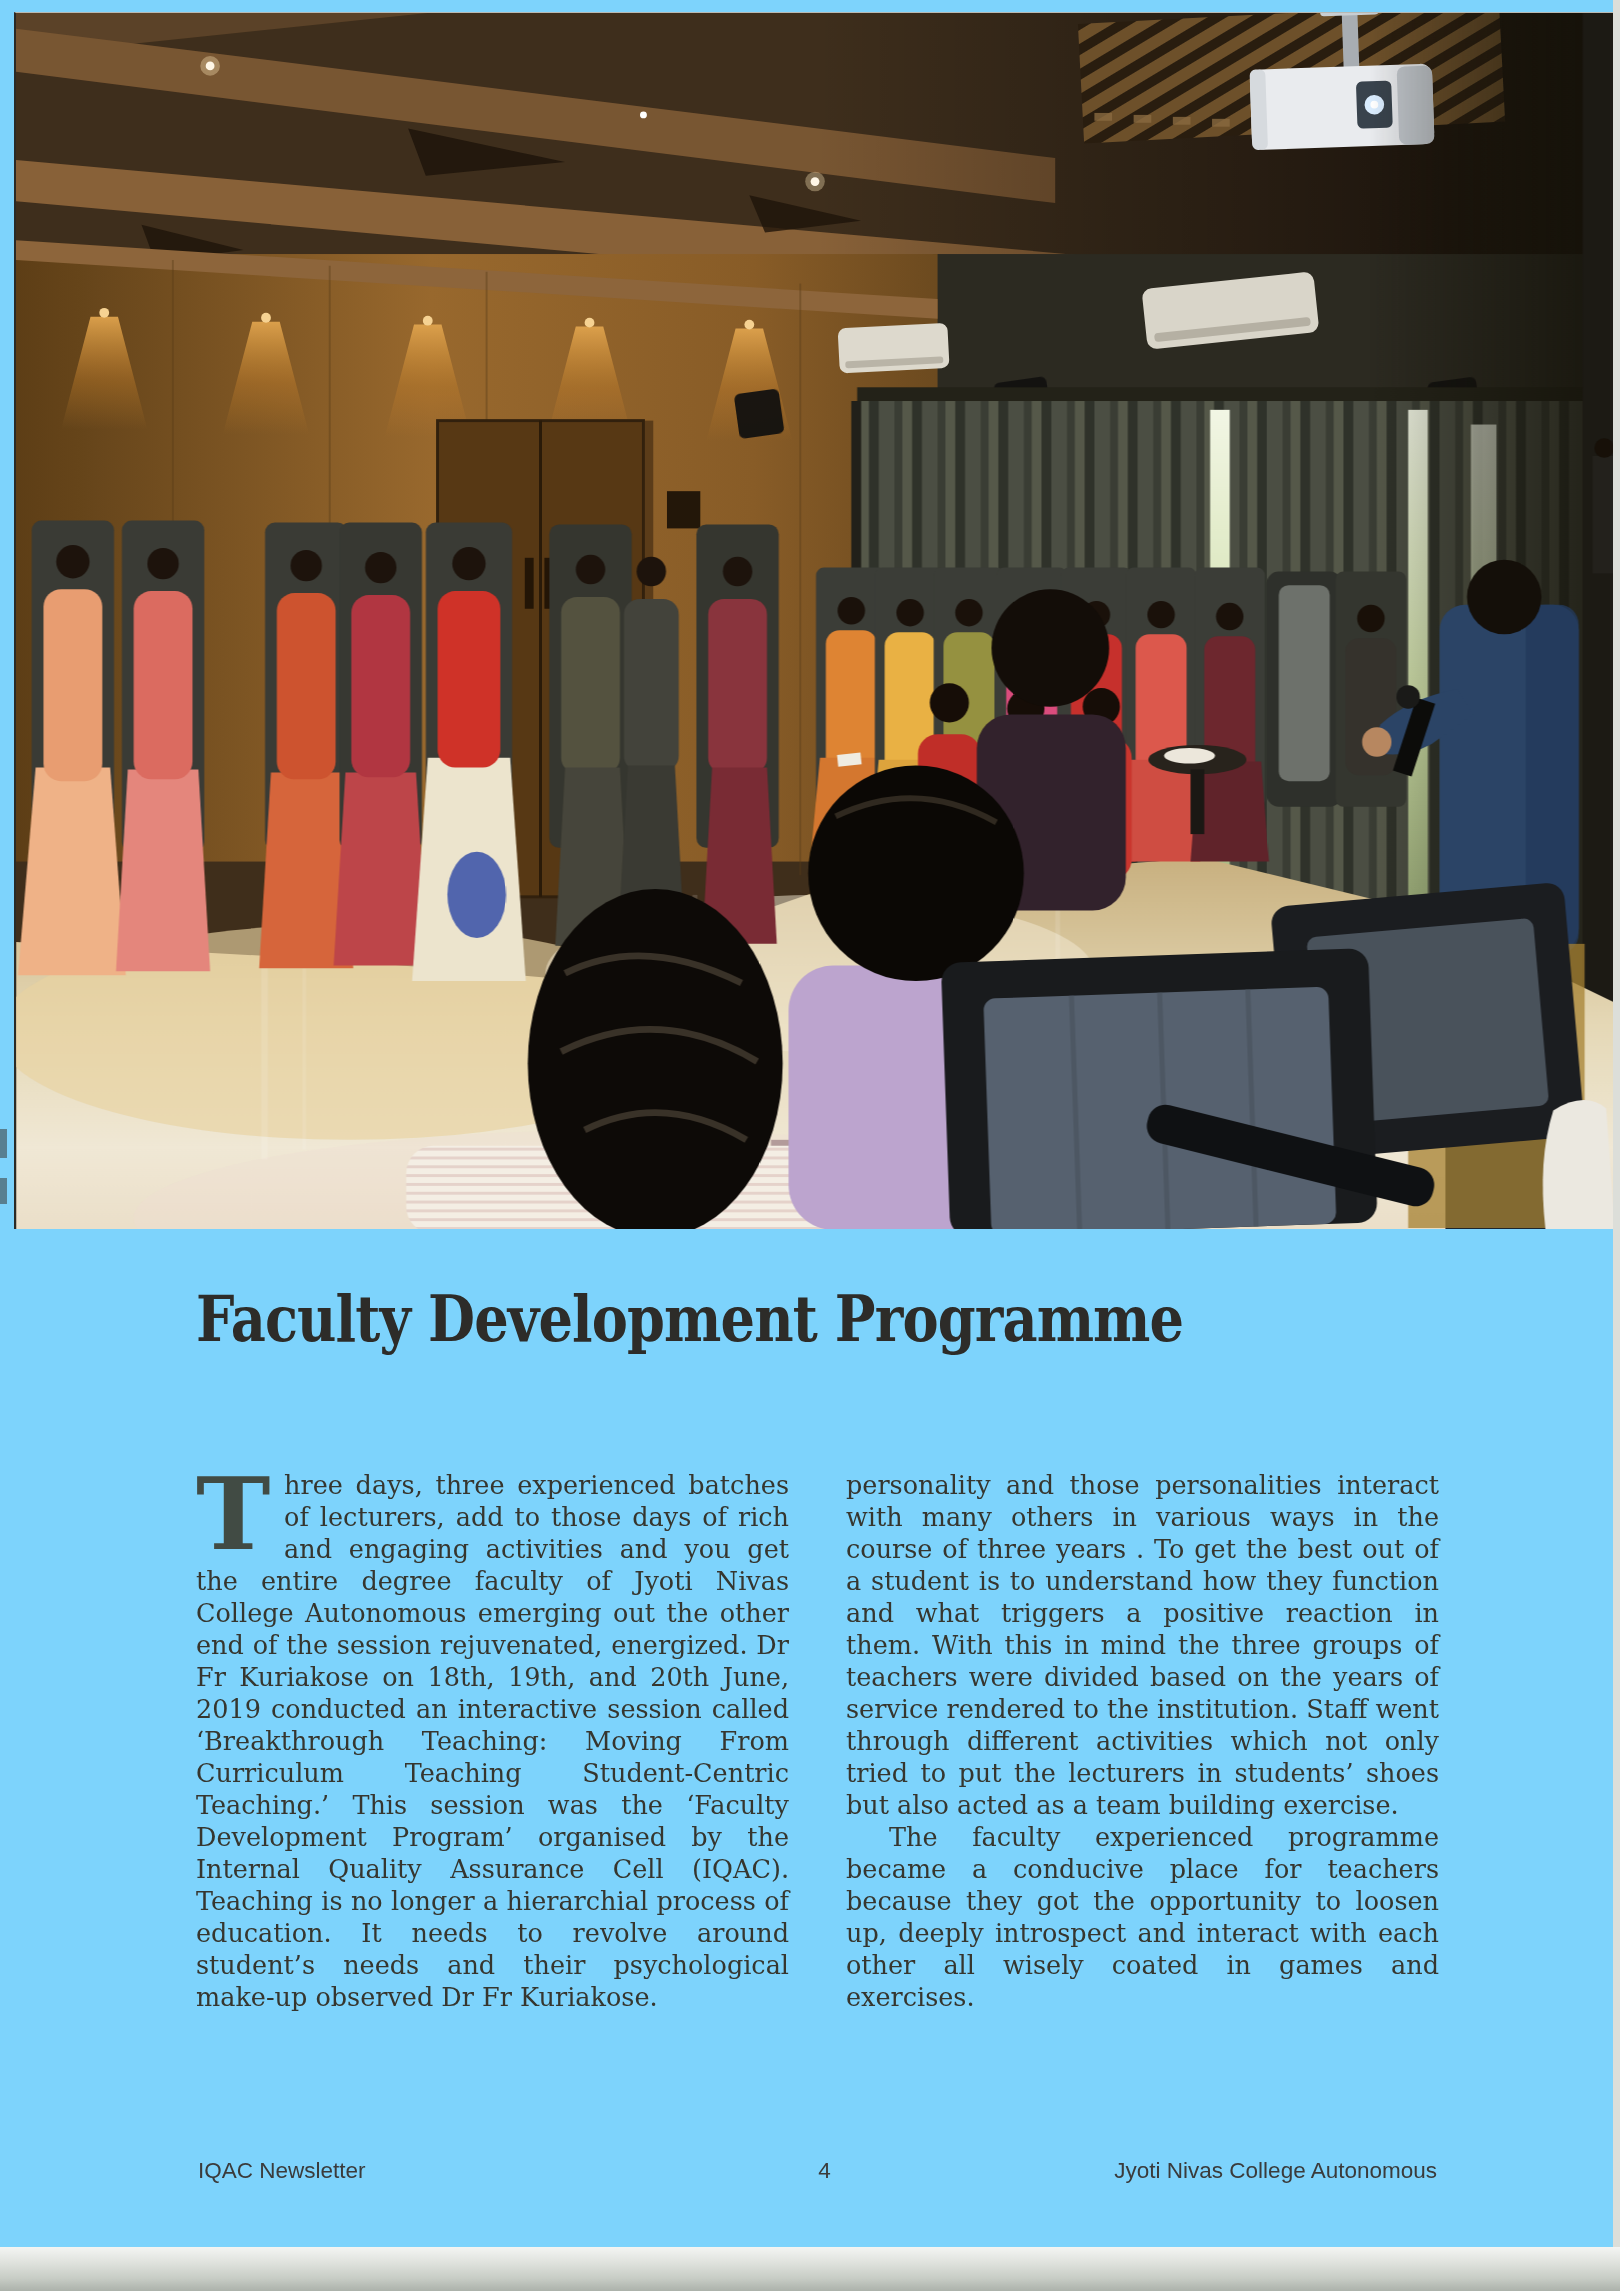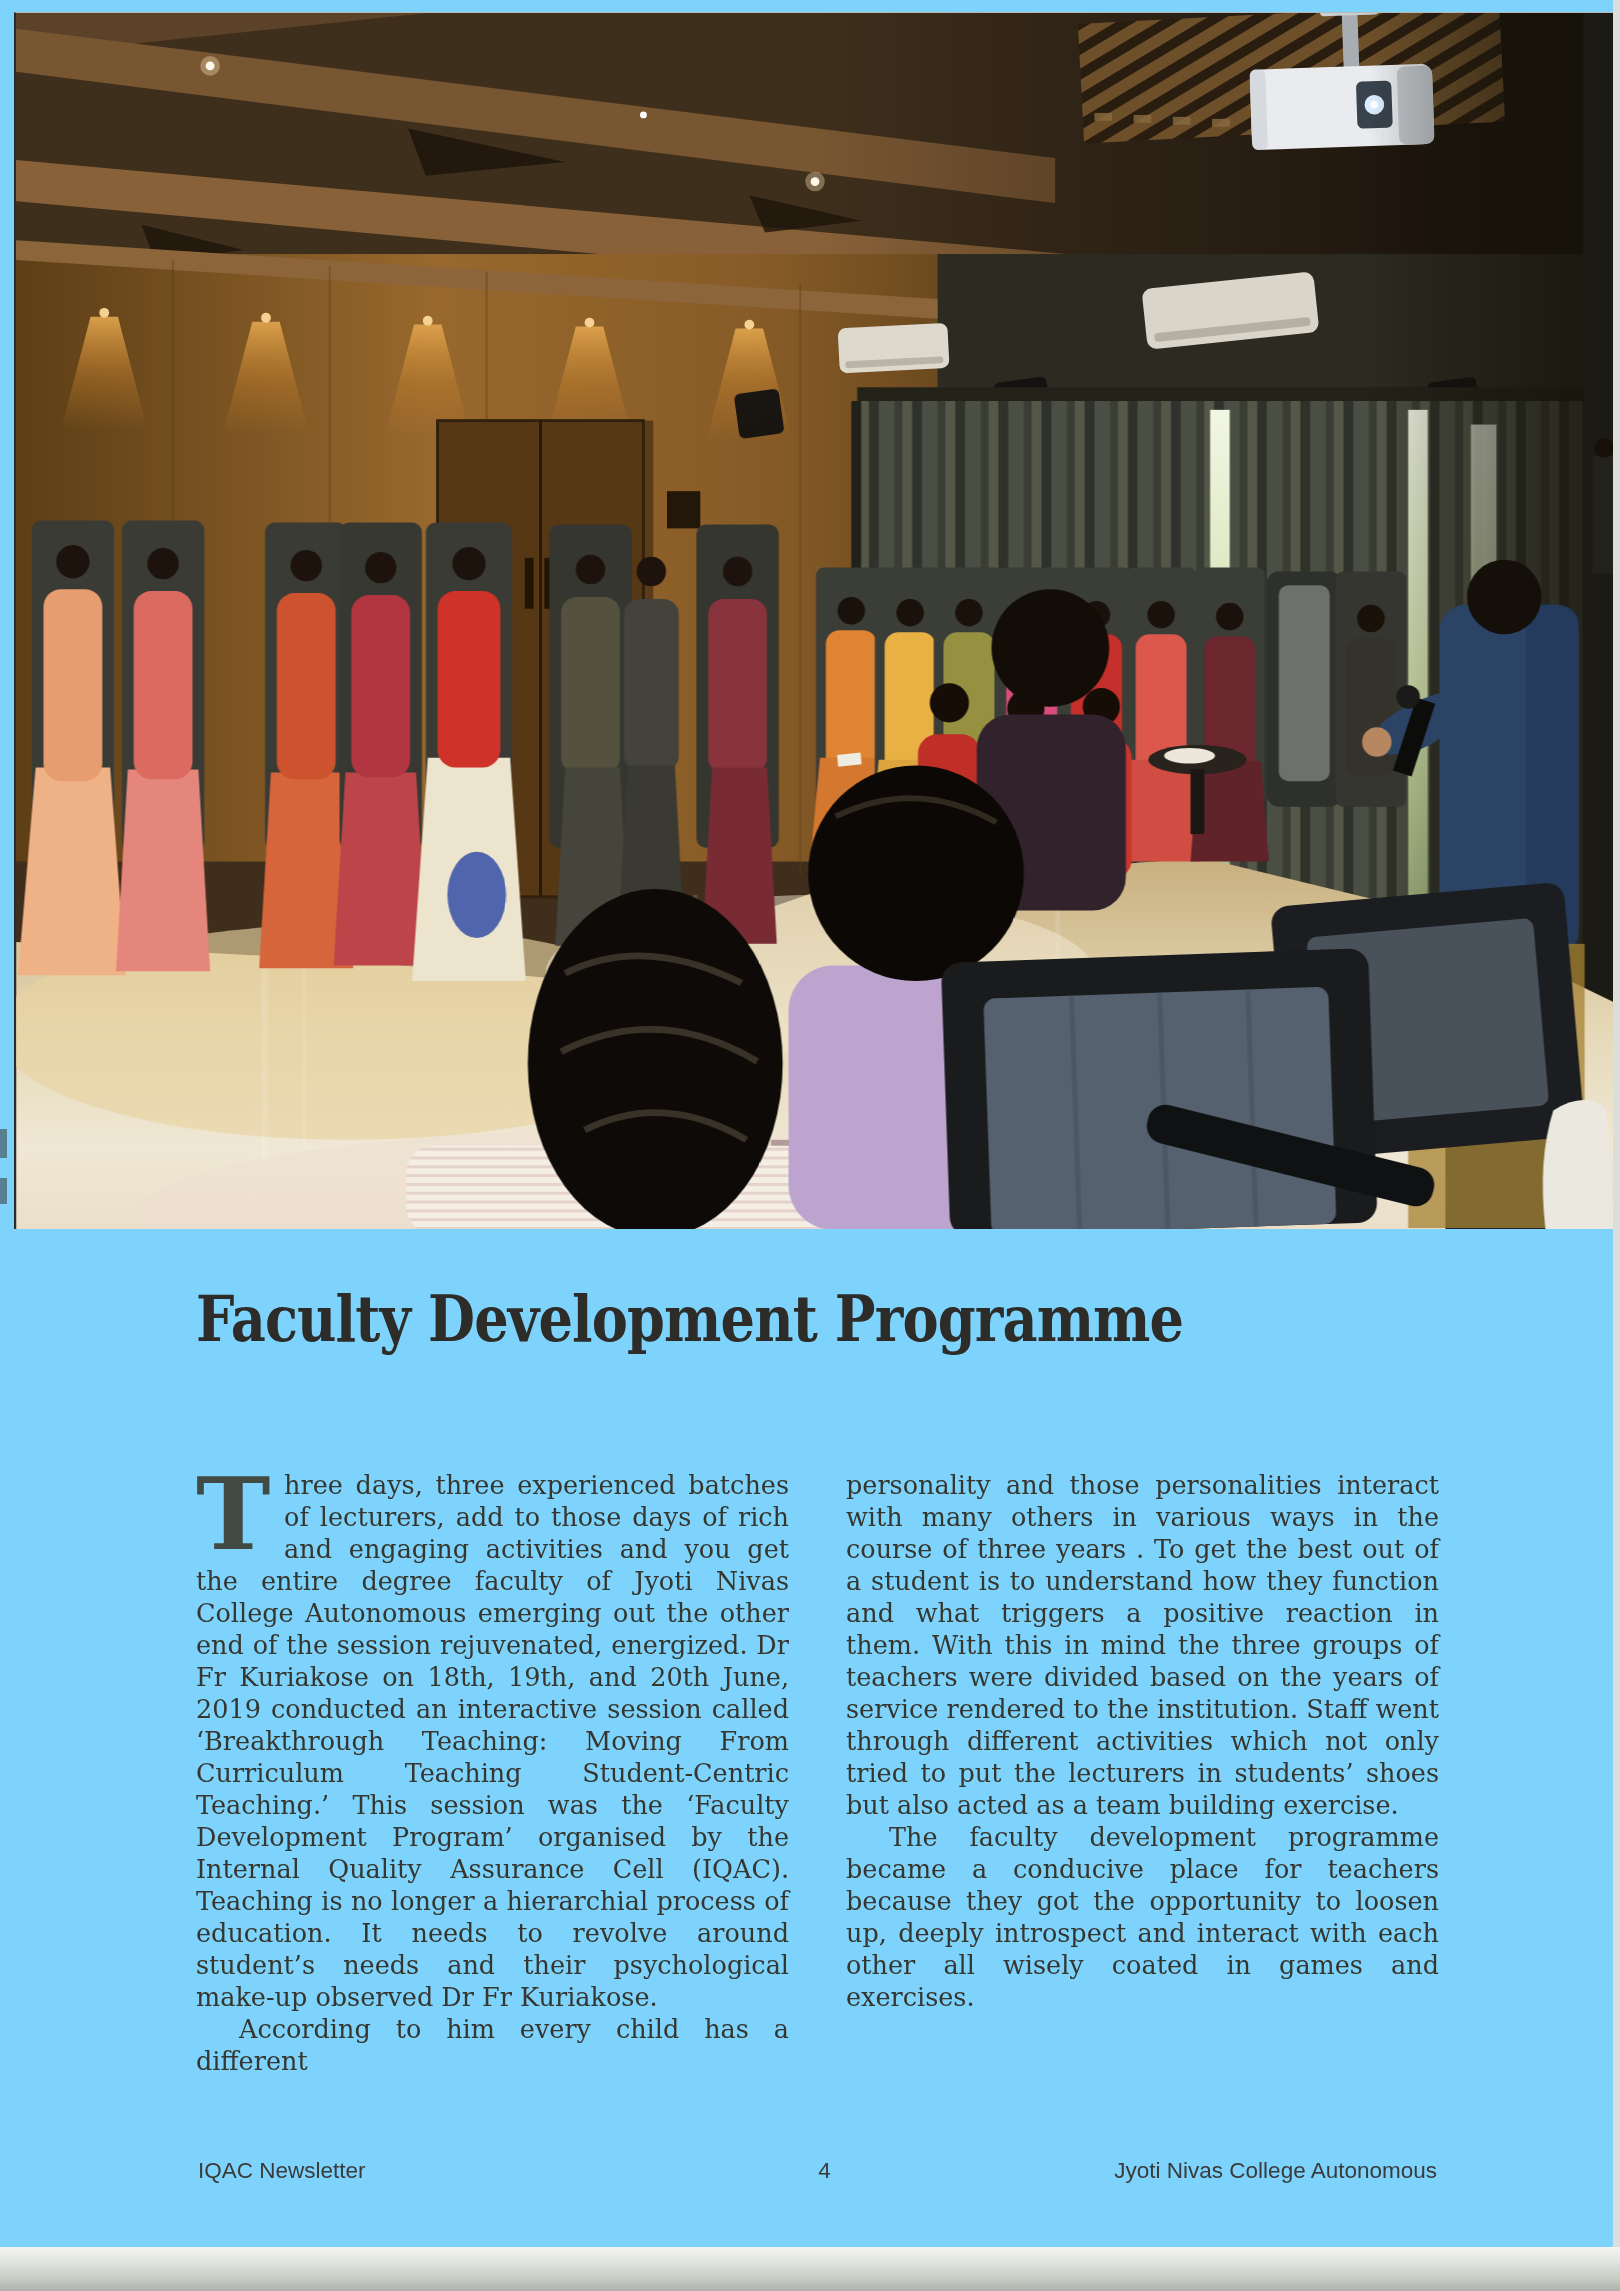--- a/index.html
+++ b/index.html
@@ -367,25 +367,24 @@
       </g>
     </svg>
    </div>
   </figure>
 
   <div class="article">
     <h1 class="title">Faculty Development Programme</h1>
     <div class="columns">
       <div class="col">
         <p><span class="dropcap">T</span><span>hree days, three experienced batches of lecturers, add to those days of rich and engaging activities and you get the entire degree faculty of Jyoti Nivas College Autonomous emerging out the other end of the session rejuvenated, energized. Dr Fr Kuriakose on 18th, 19th, and 20th June, 2019 conducted an interactive session called ‘Breakthrough Teaching: Moving From Curriculum Teaching Student-Centric Teaching.’ This session was the ‘Faculty Development Program’ organised by the Internal Quality Assurance Cell (IQAC). Teaching is no longer a hierarchial process of education. It needs to revolve around student’s needs and their psychological make-up observed Dr Fr Kuriakose.</span></p>
-        <p class="indent force-just">According to him every child has a different</p>
       </div>
       <div class="col">
         <p>personality and those personalities interact with many others in various ways in the course of three years . To get the best out of a student is to understand how they function and what triggers a positive reaction in them. With this in mind the three groups of teachers were divided based on the years of service rendered to the institution. Staff went through different activities which not only tried to put the lecturers in students’ shoes but also acted as a team building exercise.</p>
-        <p class="indent">The faculty development programme became a conducive place for teachers because they got the opportunity to loosen up, deeply introspect and interact with each other all wisely coated in games and exercises.</p>
+        <p class="indent">The faculty experienced programme became a conducive place for teachers because they got the opportunity to loosen up, deeply introspect and interact with each other all wisely coated in games and exercises.</p>
       </div>
     </div>
   </div>
 
   <div class="footer">
     <span class="fl">IQAC Newsletter</span>
     <span class="fc">4</span>
     <span class="fr">Jyoti Nivas College Autonomous</span>
   </div>
 

